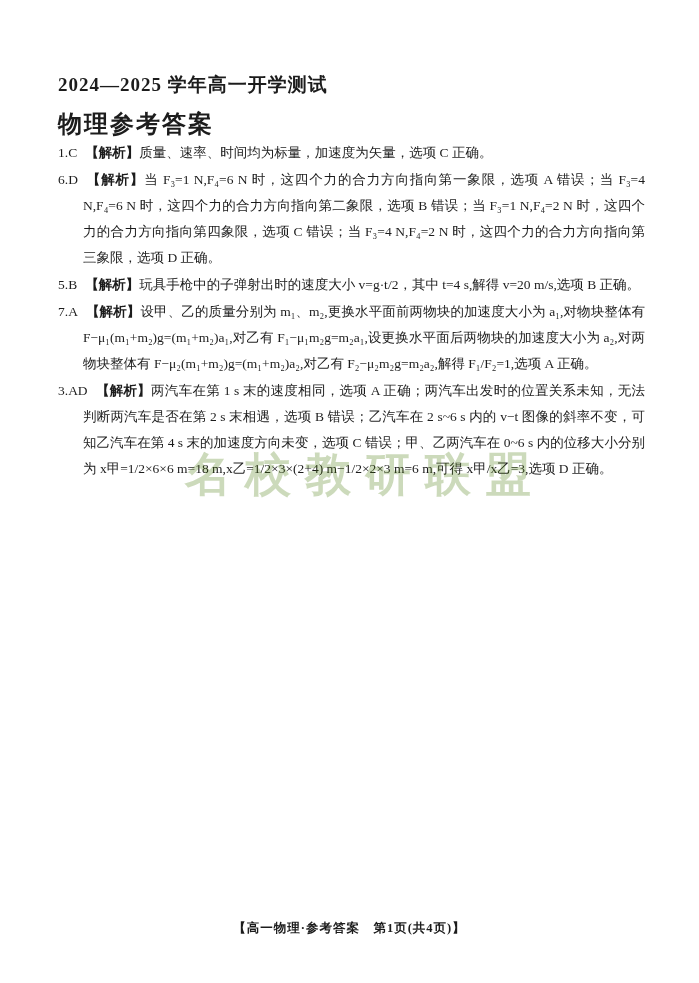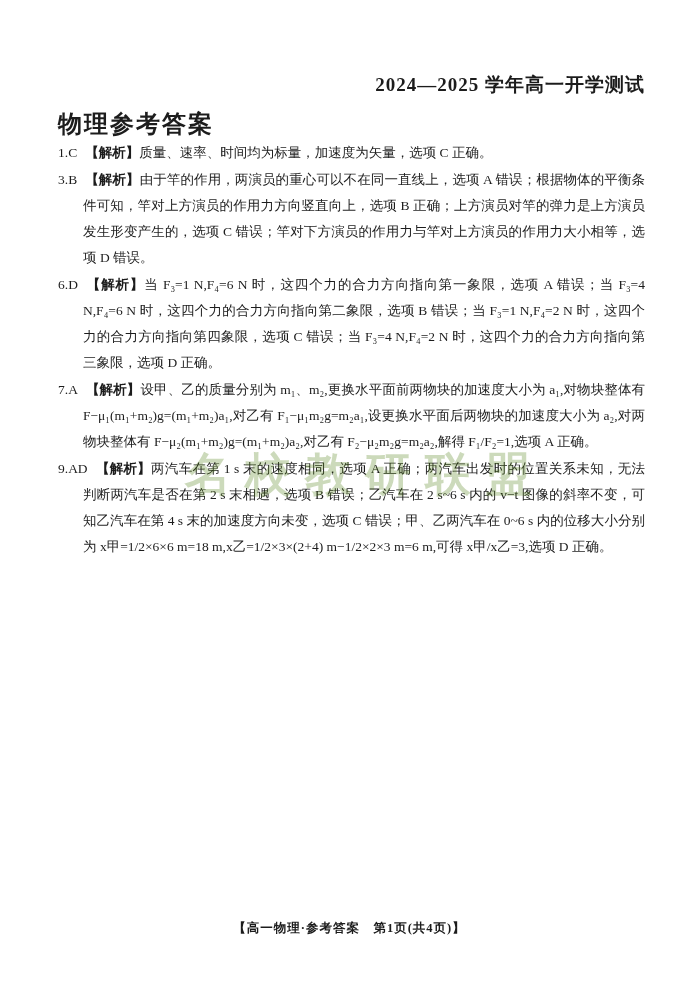--- a/index.html
+++ b/index.html
@@ -11,21 +11,21 @@
     position: relative;
     overflow: hidden;
   }
   .page {
     position: relative;
     width: 699px; height: 983px;
     box-sizing: border-box;
     padding: 72px 54px 0 58px;
   }
   .title {
-    text-align: right;
+    text-align: left;
     font-weight: bold;
     font-size: 19px;
     letter-spacing: 1px;
     margin: 0;
   }
   .subtitle {
     text-align: left;
     font-weight: bold;
     font-size: 24px;
     letter-spacing: 2px;
@@ -75,36 +75,36 @@
   <h1 class="title">2024—2025 学年高一开学测试</h1>
   <h2 class="subtitle">物理参考答案</h2>
 
   <div class="answers">
 
     <p class="item">
       <span class="num">1.C</span><span class="marker">【解析】</span><span>质量、速率、时间均为标量，加速度为矢量，选项 C 正确。</span>
     </p>
 
 
-    <p class="item">
-      <span class="num">3.B</span><span class="marker">【解析】</span><span>由于竿的作用，两演员的重心可以不在同一直线上，选项 A 错误；根据物体的平衡条件可知，竿对上方演员的作用力方向竖直向上，选项 B 正确；上方演员对竿的弹力是上方演员发生形变产生的，选项 C 错误；竿对下方演员的作用力与竿对上方演员的作用力大小相等，选项 D 错误。</span>
-    </p>
 
     <p class="item">
       <span class="num">6.D</span><span class="marker">【解析】</span><span>当 F₃=1 N,F₄=6 N 时，这四个力的合力方向指向第一象限，选项 A 错误；当 F₃=4 N,F₄=6 N 时，这四个力的合力方向指向第二象限，选项 B 错误；当 F₃=1 N,F₄=2 N 时，这四个力的合力方向指向第四象限，选项 C 错误；当 F₃=4 N,F₄=2 N 时，这四个力的合力方向指向第三象限，选项 D 正确。</span>
     </p>
 
+    <p class="item">
+      <span class="num">5.B</span><span class="marker">【解析】</span><span>玩具手枪中的子弹射出时的速度大小 v=g·t/2，其中 t=4 s,解得 v=20 m/s,选项 B 正确。</span>
+    </p>
 
 
     <p class="item">
       <span class="num">7.A</span><span class="marker">【解析】</span><span>设甲、乙的质量分别为 m₁、m₂,更换水平面前两物块的加速度大小为 a₁,对物块整体有 F−μ₁(m₁+m₂)g=(m₁+m₂)a₁,对乙有 F₁−μ₁m₂g=m₂a₁,设更换水平面后两物块的加速度大小为 a₂,对两物块整体有 F−μ₂(m₁+m₂)g=(m₁+m₂)a₂,对乙有 F₂−μ₂m₂g=m₂a₂,解得 F₁/F₂=1,选项 A 正确。</span>
     </p>
 
 
     <p class="item">
-      <span class="num">9.AD</span><span class="marker">【解析】</span><span>两汽车在第 1 s 末的速度相同，选项 A 正确；两汽车出发时的位置关系未知，无法判断两汽车是否在第 2 s 末相遇，选项 B 错误；乙汽车在 2 s~6 s 内的 v−t 图像的斜率不变，可知乙汽车在第 4 s 末的加速度方向未变，选项 C 错误；甲、乙两汽车在 0~6 s 内的位移大小分别为 x甲=1/2×6×6 m=18 m,x乙=1/2×3×(2+4) m−1/2×2×3 m=6 m,可得 x甲/x乙=3,选项 D 正确。</span>
+      <span class="num">3.AD</span><span class="marker">【解析】</span><span>两汽车在第 1 s 末的速度相同，选项 A 正确；两汽车出发时的位置关系未知，无法判断两汽车是否在第 2 s 末相遇，选项 B 错误；乙汽车在 2 s~6 s 内的 v−t 图像的斜率不变，可知乙汽车在第 4 s 末的加速度方向未变，选项 C 错误；甲、乙两汽车在 0~6 s 内的位移大小分别为 x甲=1/2×6×6 m=18 m,x乙=1/2×3×(2+4) m−1/2×2×3 m=6 m,可得 x甲/x乙=3,选项 D 正确。</span>
     </p>
 
   </div>
 
   <div class="footer">【高一物理·参考答案　第1页(共4页)】</div>
 
 </div>
 
 </body></html>

